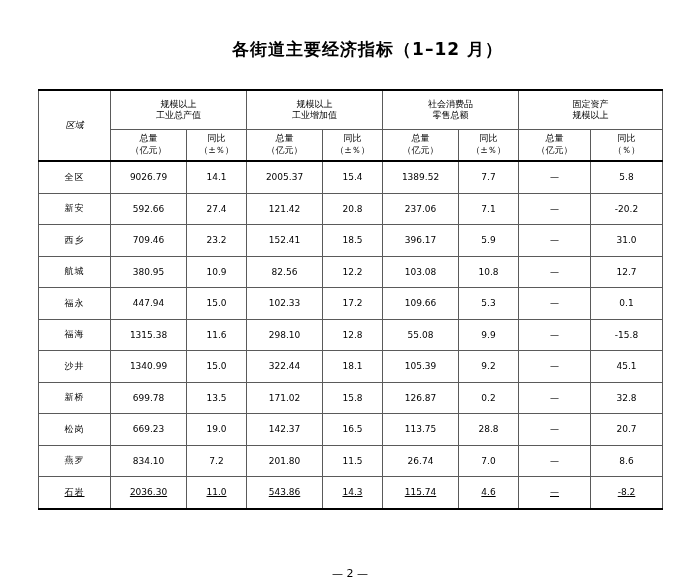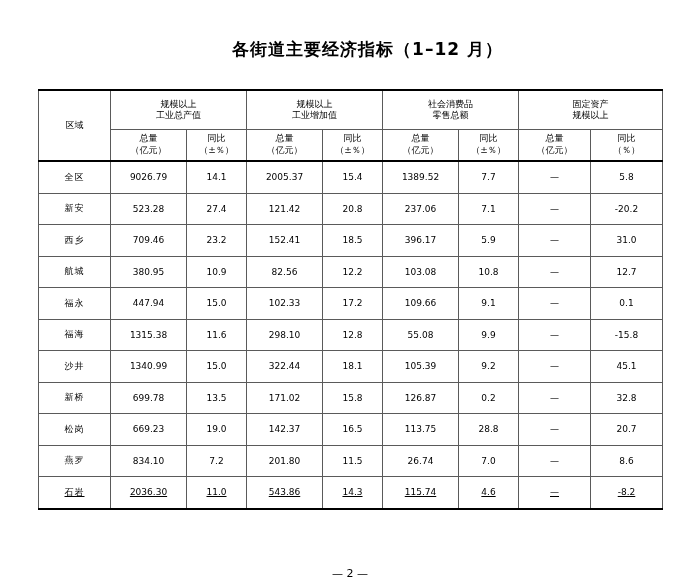--- a/index.html
+++ b/index.html
@@ -60,20 +60,21 @@
     font-size: 9px;
   }
   .hdr-sub {
     height: 30px;
     line-height: 1.3;
     font-size: 8.5px;
   }
   .region-head {
     height: 68px;
     font-size: 10px;
+    font-style: italic;
   }
   tbody tr td {
     height: 30.5px;
   }
   td.region {
     font-size: 10px;
     letter-spacing: 1px;
     margin-top: 20px;
   }
   td.num {
@@ -178,21 +179,21 @@
           <td class="num">14.1</td>
           <td class="num">2005.37</td>
           <td class="num">15.4</td>
           <td class="num">1389.52</td>
           <td class="num">7.7</td>
           <td class="num">—</td>
           <td class="num">5.8</td>
         </tr>
         <tr>
           <td class="region">新安</td>
-          <td class="num">523.28</td>
+          <td class="num">592.66</td>
           <td class="num">27.4</td>
           <td class="num">121.42</td>
           <td class="num">20.8</td>
           <td class="num">237.06</td>
           <td class="num">7.1</td>
           <td class="num">—</td>
           <td class="num">-20.2</td>
         </tr>
         <tr>
           <td class="region">西乡</td>
@@ -216,21 +217,21 @@
           <td class="num">—</td>
           <td class="num">12.7</td>
         </tr>
         <tr>
           <td class="region">福永</td>
           <td class="num">447.94</td>
           <td class="num">15.0</td>
           <td class="num">102.33</td>
           <td class="num">17.2</td>
           <td class="num">109.66</td>
-          <td class="num">9.1</td>
+          <td class="num">5.3</td>
           <td class="num">—</td>
           <td class="num">0.1</td>
         </tr>
         <tr>
           <td class="region">福海</td>
           <td class="num">1315.38</td>
           <td class="num">11.6</td>
           <td class="num">298.10</td>
           <td class="num">12.8</td>
           <td class="num">55.08</td>

